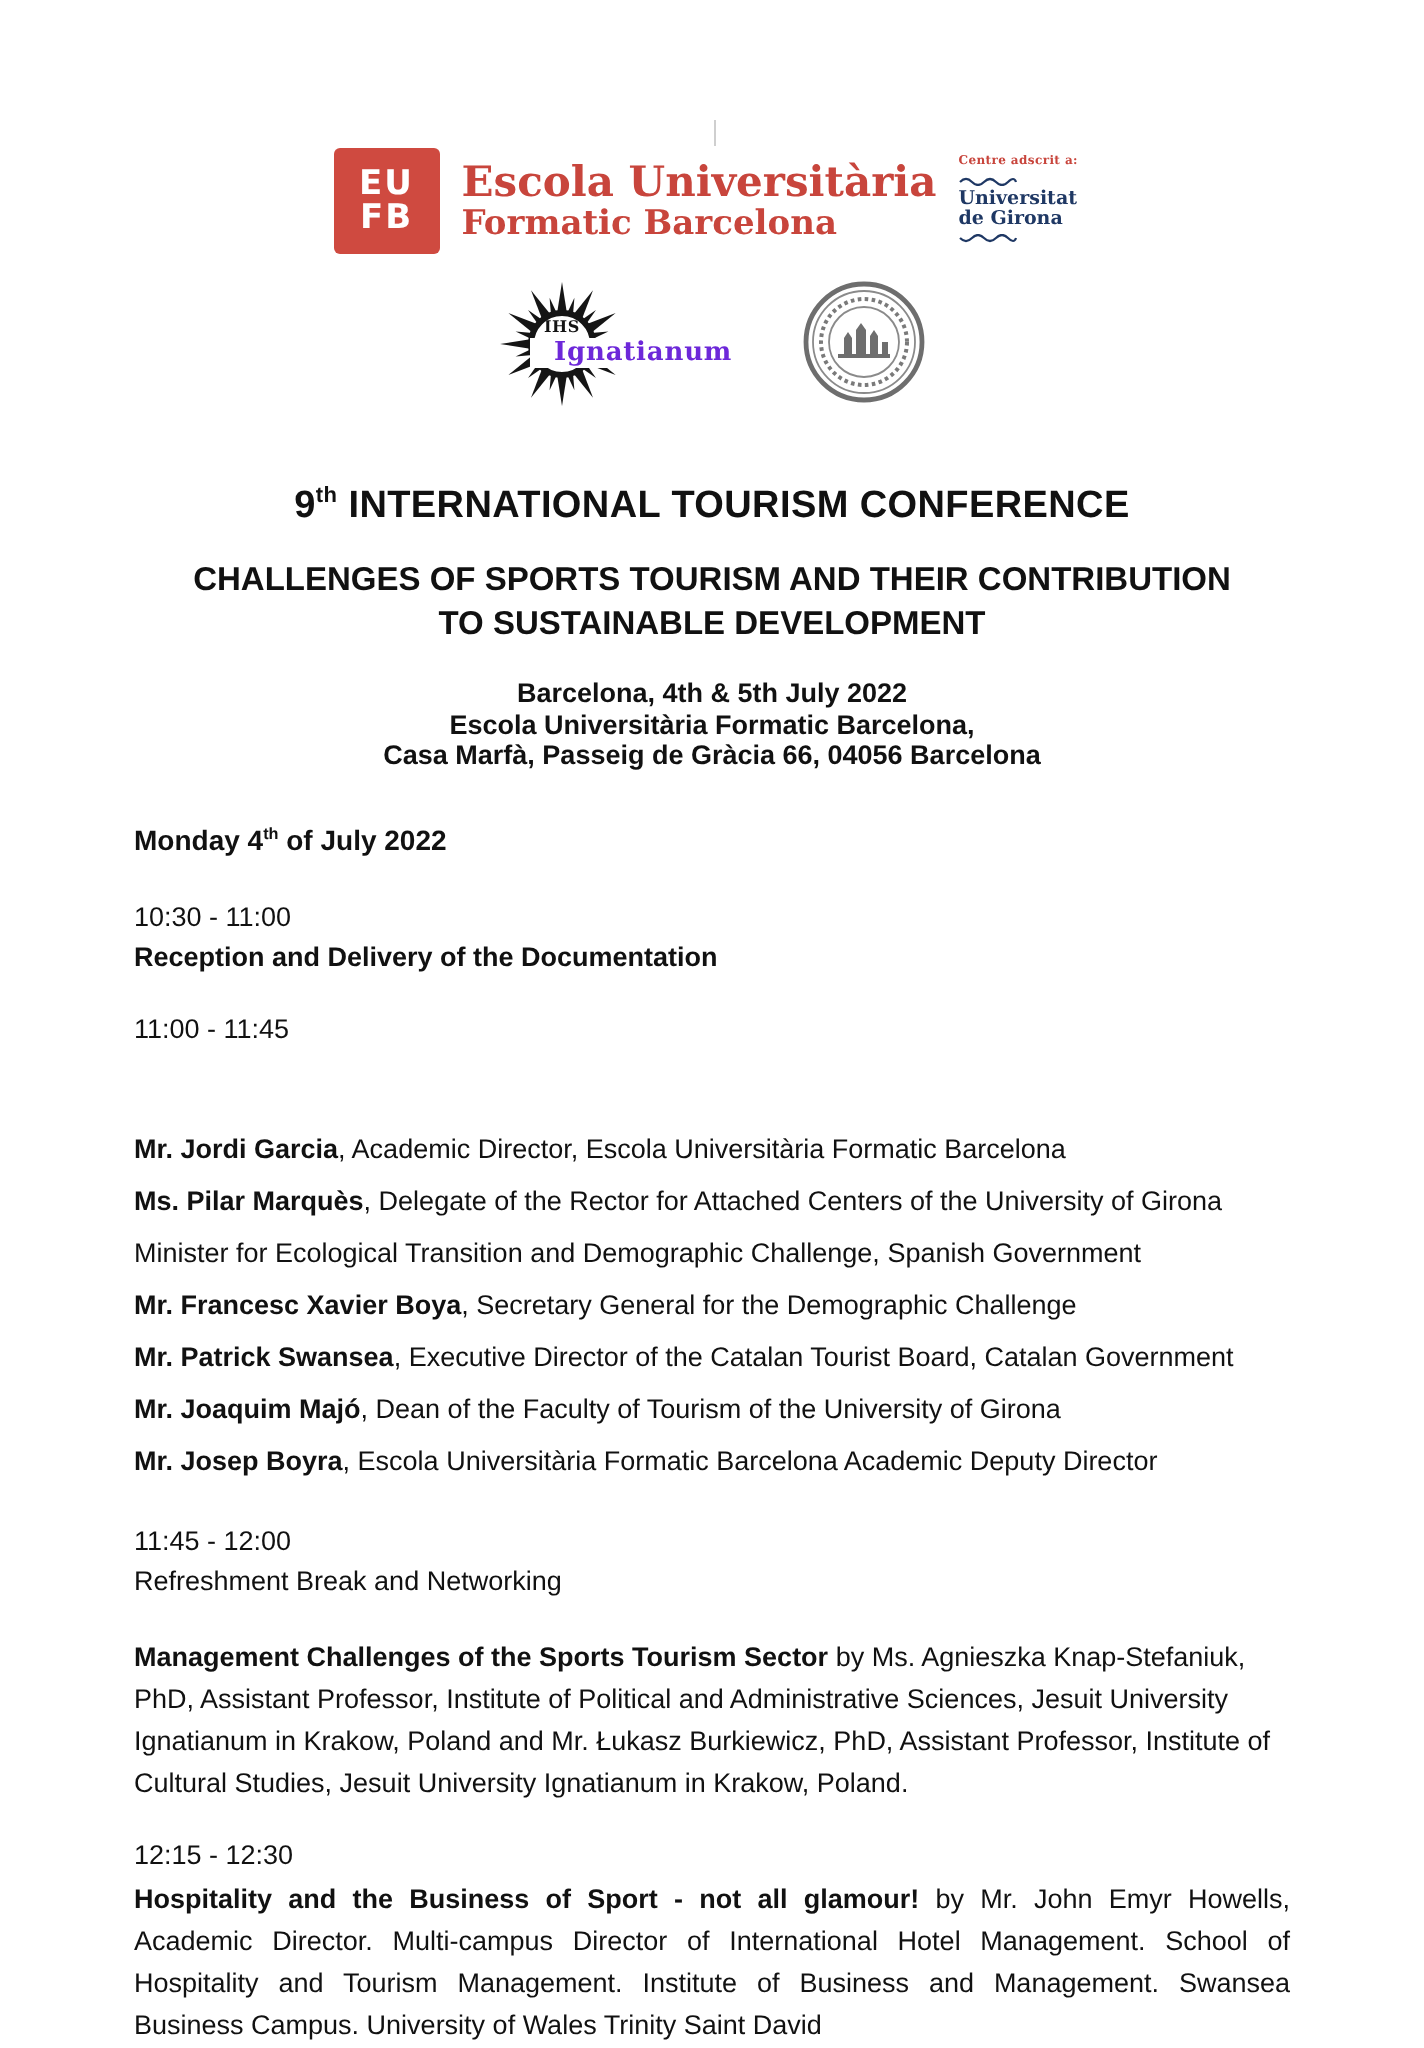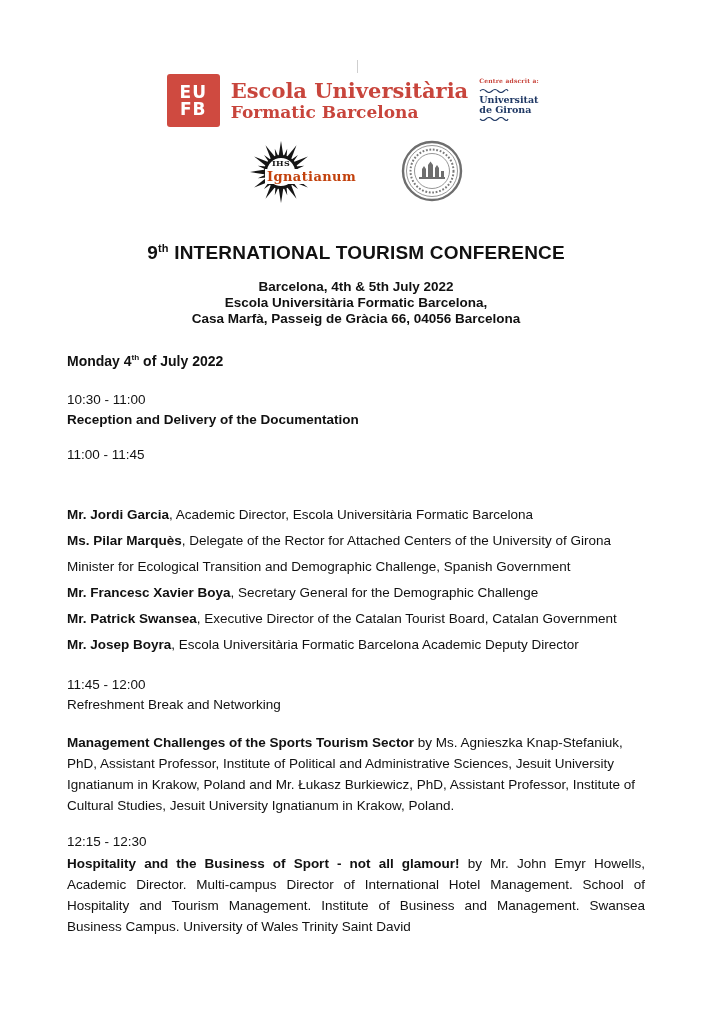--- a/index.html
+++ b/index.html
@@ -34,22 +34,22 @@
   
   .seals-row{display:flex;justify-content:center;align-items:flex-start;gap:14px;margin-top:13px;height:66px;}
   .ign{position:relative;width:138px;height:64px;}
   .ign svg{position:absolute;left:0;top:0;}
   .ign-ihs{
     position:absolute;left:23px;top:18px;font-family:"DejaVu Serif", serif;
     font-size:8px;font-weight:700;color:#141414;letter-spacing:0.3px;
   }
   .ign-band{
     position:absolute;left:16px;top:29px;height:15px;background:#fff;
-    font-family:"DejaVu Serif", serif;font-weight:700;font-size:13px;color:#c2410c;
-    line-height:15px;padding:0 2px;white-space:nowrap;letter-spacing:0.4px;
+    font-family:"DejaVu Serif", serif;font-weight:700;font-size:13px;color:#6d28d9;
+    line-height:15px;padding:0 12px;white-space:nowrap;letter-spacing:0.4px;
   }
 
   
   .title{margin:36px 0 0 0;text-align:center;font-size:19px;font-weight:700;letter-spacing:0.2px;}
   .title sup,.day-heading sup{font-size:0.58em;vertical-align:super;}
   .subtitle{margin-top:16px;text-align:center;font-size:16.5px;font-weight:700;line-height:1.32;}
   .venue{margin-top:15px;text-align:center;font-size:13.5px;font-weight:700;line-height:1.17;}
   .day-heading{margin-top:26px;text-align:left;font-size:14px;font-weight:700;}
 
   
@@ -143,20 +143,24 @@
         <path d="M34 28 L36 25 L38 28 Z"></path>
         <rect x="40" y="31" width="3" height="6"></rect>
       </g>
     </svg>
   </div>
 
   <div class="content">
 
     <div class="title"><span>9</span><sup>th</sup><span> INTERNATIONAL TOURISM CONFERENCE</span></div>
 
+    <div class="subtitle">
+      <div>CHALLENGES OF SPORTS TOURISM AND THEIR CONTRIBUTION</div>
+      <div>TO SUSTAINABLE DEVELOPMENT</div>
+    </div>
 
     <div class="venue">
       <div>Barcelona, 4th &amp; 5th July 2022</div>
       <div>Escola Universitària Formatic Barcelona,</div>
       <div>Casa Marfà, Passeig de Gràcia 66, 04056 Barcelona</div>
     </div>
 
     <div class="day-heading"><span>Monday 4</span><sup>th</sup><span> of July 2022</span></div>
 
     <div class="schedule">
@@ -169,20 +173,21 @@
       <div class="section">
         <div class="time">11:00 - 11:45</div>
       </div>
 
       <div class="speakers">
         <p class="speaker"><b>Mr. Jordi Garcia</b><span>, Academic Director, Escola Universitària Formatic Barcelona</span></p>
         <p class="speaker"><b>Ms. Pilar Marquès</b><span>, Delegate of the Rector for Attached Centers of the University of Girona</span></p>
         <p class="speaker"><b></b><span>Minister for Ecological Transition and Demographic Challenge, Spanish Government</span></p>
         <p class="speaker"><b>Mr. Francesc Xavier Boya</b><span>, Secretary General for the Demographic Challenge</span></p>
         <p class="speaker"><b>Mr. Patrick Swansea</b><span>, Executive Director of the Catalan Tourist Board, Catalan Government</span></p>
+        <p class="speaker"><b>Mr. Joaquim Majó</b><span>, Dean of the Faculty of Tourism of the University of Girona</span></p>
         <p class="speaker"><b>Mr. Josep Boyra</b><span>, Escola Universitària Formatic Barcelona Academic Deputy Director</span></p>
       </div>
 
       <div class="section">
         <div class="time">11:45 - 12:00</div>
         <div>Refreshment Break and Networking</div>
       </div>
 
       <div class="section">
         <p class="para"><b>Management Challenges of the Sports Tourism Sector</b><span> by Ms. Agnieszka Knap-Stefaniuk, PhD, Assistant Professor, Institute of Political and Administrative Sciences, Jesuit University Ignatianum in Krakow, Poland and Mr. Łukasz Burkiewicz, PhD, Assistant Professor, Institute of Cultural Studies, Jesuit University Ignatianum in Krakow, Poland.</span></p>

